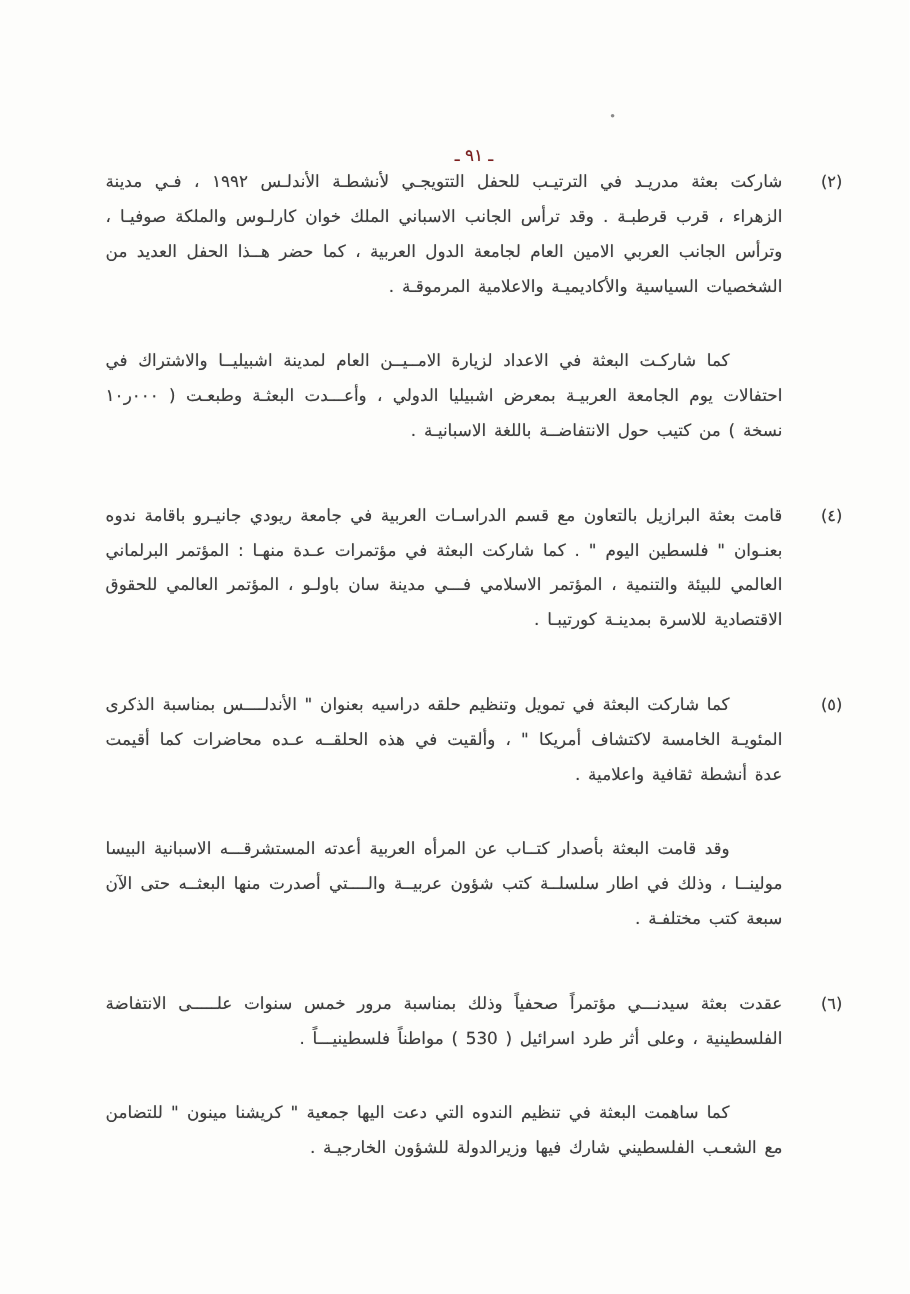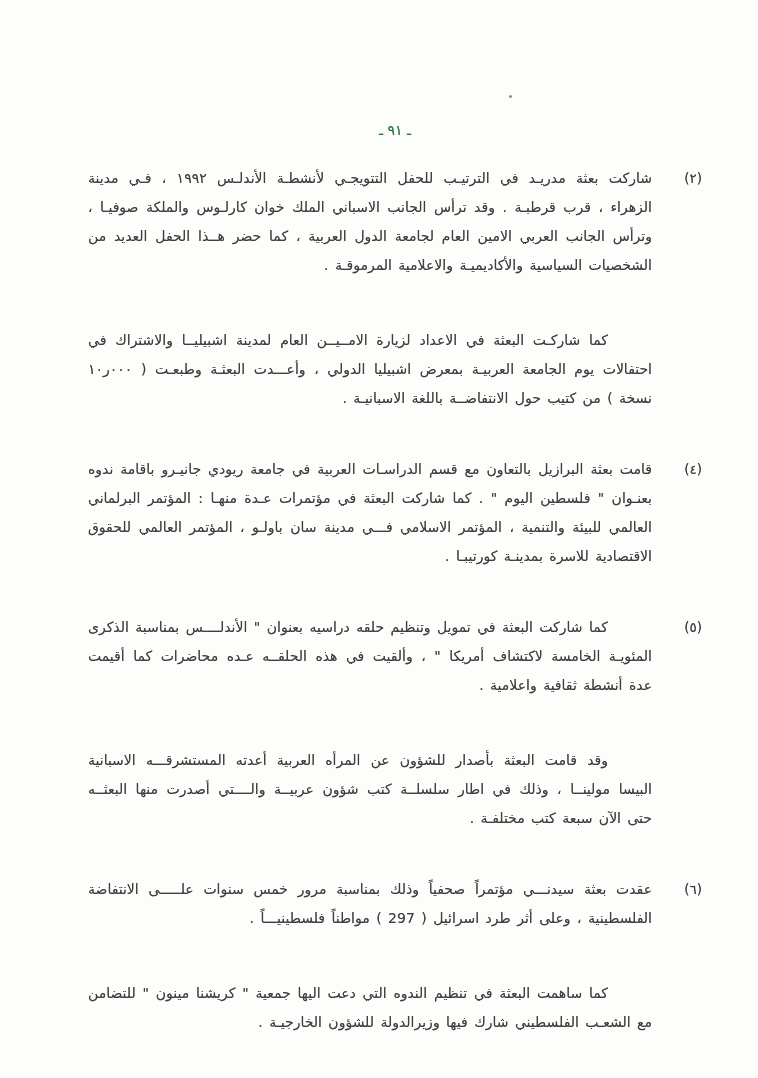--- a/index.html
+++ b/index.html
@@ -26,22 +26,21 @@
     right: 246px;
     width: 3px;
     height: 3px;
     border-radius: 50%;
     background: #8a8a8a;
   }
   .page-number {
     text-align: center;
     font-size: 14px;
     letter-spacing: 3px;
-    margin-bottom: 26px;
-    color: #15803d;
+    color: #7f1d1d;
   }
   .sec {
     display: flex;
     margin-bottom: 42px;
   }
   .sec:last-child { margin-bottom: 0; }
   .marker {
     flex: 0 0 50px;
     width: 50px;
     font-size: 13.5px;
@@ -49,21 +48,21 @@
     color: #3a3a3a;
   }
   .sec-body { flex: 1; min-width: 0; }
   .para {
     margin: 0;
     font-size: 14px;
     line-height: 29px;
     text-align: justify;
     word-spacing: 2px;
   }
-  .para + .para { margin-top: 46px; }
+  .para + .para { margin-top: 33px; }
   .indent { text-indent: 44px; }
 </style>
 </head>
 <body>
 
 <div class="page">
   <span class="artifact-dot"></span>
 
   <div class="page-number">ـ ٩١ ـ</div>
 
@@ -81,26 +80,26 @@
       <span class="marker">(٤)</span>
       <div class="sec-body">
         <p class="para">قامت بعثة البرازيل بالتعاون مع قسم الدراسـات العربية في جامعة ريودي جانيـرو باقامة ندوه بعنـوان " فلسطين اليوم " . كما شاركت البعثة في مؤتمرات عـدة منهـا : المؤتمر البرلماني العالمي للبيئة والتنمية ، المؤتمر الاسلامي فـــي مدينة سان باولـو ، المؤتمر العالمي للحقوق الاقتصادية للاسرة بمدينـة كورتيبـا .</p>
       </div>
     </section>
 
     <section class="sec">
       <span class="marker">(٥)</span>
       <div class="sec-body">
         <p class="para indent">كما شاركت البعثة في تمويل وتنظيم حلقه دراسيه بعنوان " الأندلــــس بمناسبة الذكرى المئويـة الخامسة لاكتشاف أمريكا " ، وألقيت في هذه الحلقــه عـده محاضرات كما أقيمت عدة أنشطة ثقافية واعلامية .</p>
-        <p class="para indent">وقد قامت البعثة بأصدار للشؤون عن المرأه العربية أعدته المستشرقـــه الاسبانية البيسا مولينــا ، وذلك في اطار سلسلــة كتب شؤون عربيــة والــــتي أصدرت منها البعثــه حتى الآن سبعة كتب مختلفـة .</p>
+        <p class="para indent">وقد قامت البعثة بأصدار كتــاب عن المرأه العربية أعدته المستشرقـــه الاسبانية البيسا مولينــا ، وذلك في اطار سلسلــة كتب شؤون عربيــة والــــتي أصدرت منها البعثــه حتى الآن سبعة كتب مختلفـة .</p>
       </div>
     </section>
 
     <section class="sec">
       <span class="marker">(٦)</span>
       <div class="sec-body">
-        <p class="para">عقدت بعثة سيدنـــي مؤتمراً صحفياً وذلك بمناسبة مرور خمس سنوات علـــــى الانتفاضة الفلسطينية ، وعلى أثر طرد اسرائيل ( 297 ) مواطناً فلسطينيـــاً .</p>
+        <p class="para">عقدت بعثة سيدنـــي مؤتمراً صحفياً وذلك بمناسبة مرور خمس سنوات علـــــى الانتفاضة الفلسطينية ، وعلى أثر طرد اسرائيل ( 530 ) مواطناً فلسطينيـــاً .</p>
         <p class="para indent">كما ساهمت البعثة في تنظيم الندوه التي دعت اليها جمعية " كريشنا مينون " للتضامن مع الشعـب الفلسطيني شارك فيها وزيرالدولة للشؤون الخارجيـة .</p>
       </div>
     </section>
 
   </div>
 </div>
 
 </body></html>

